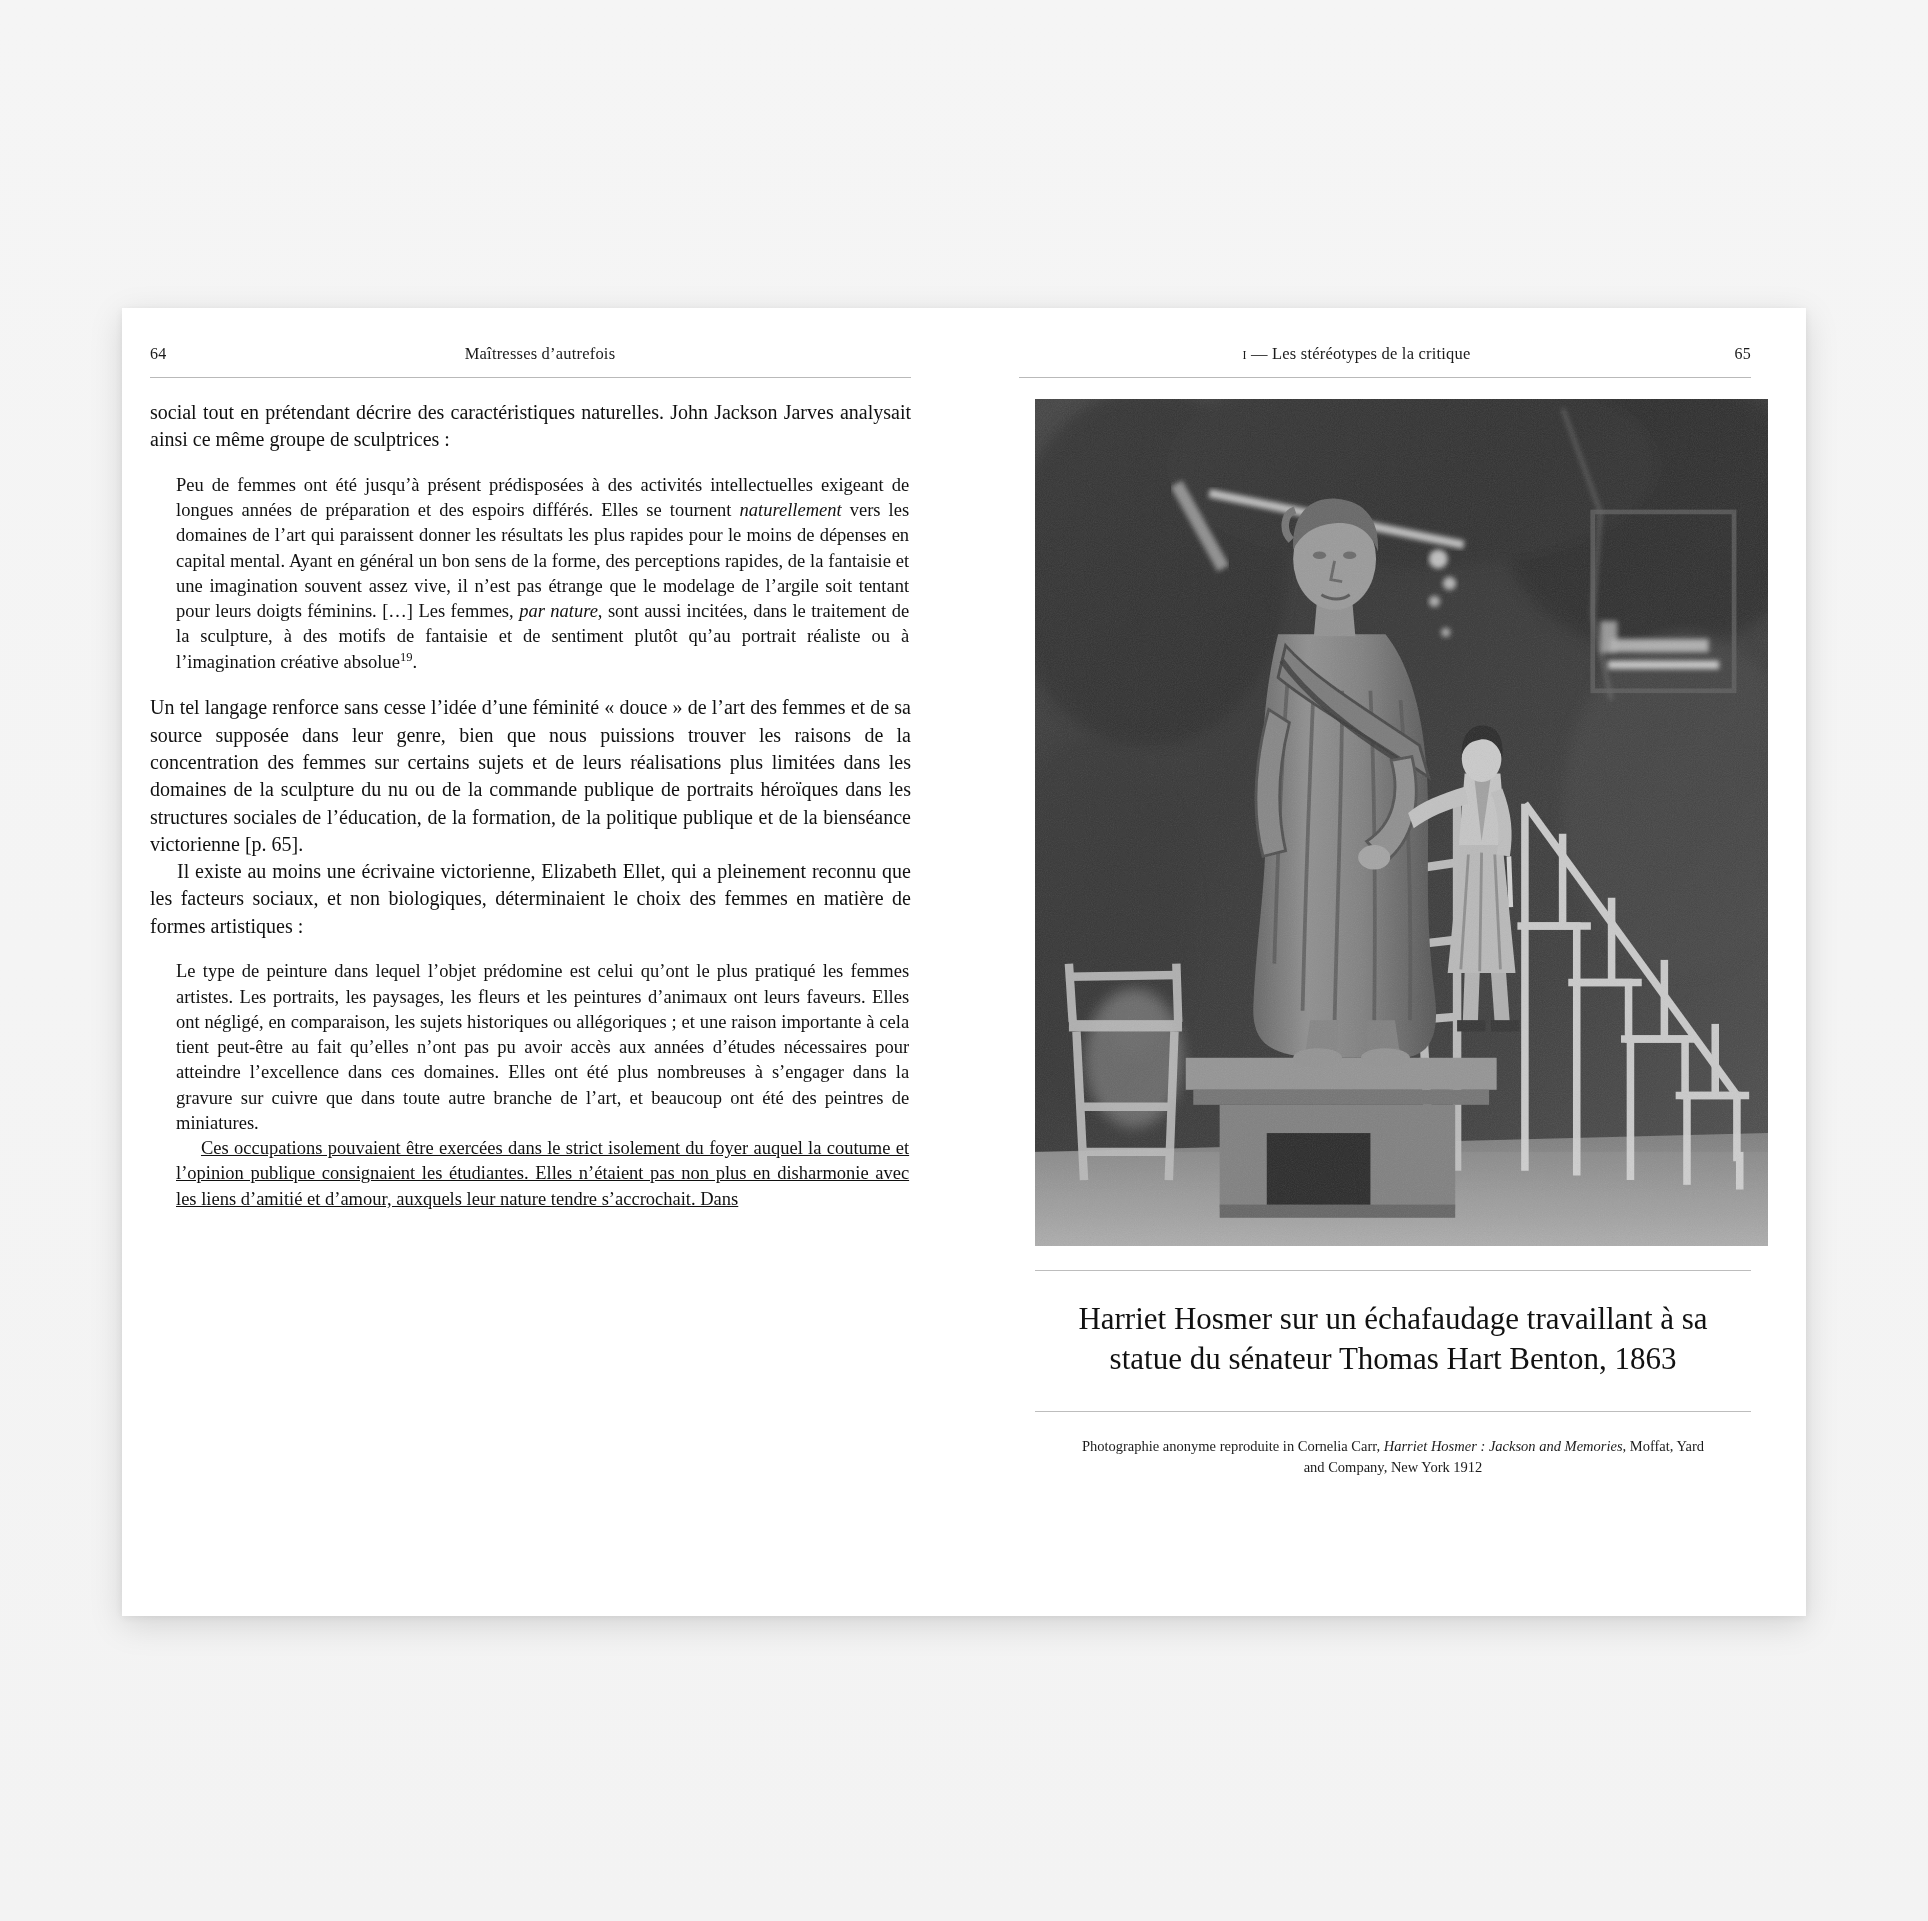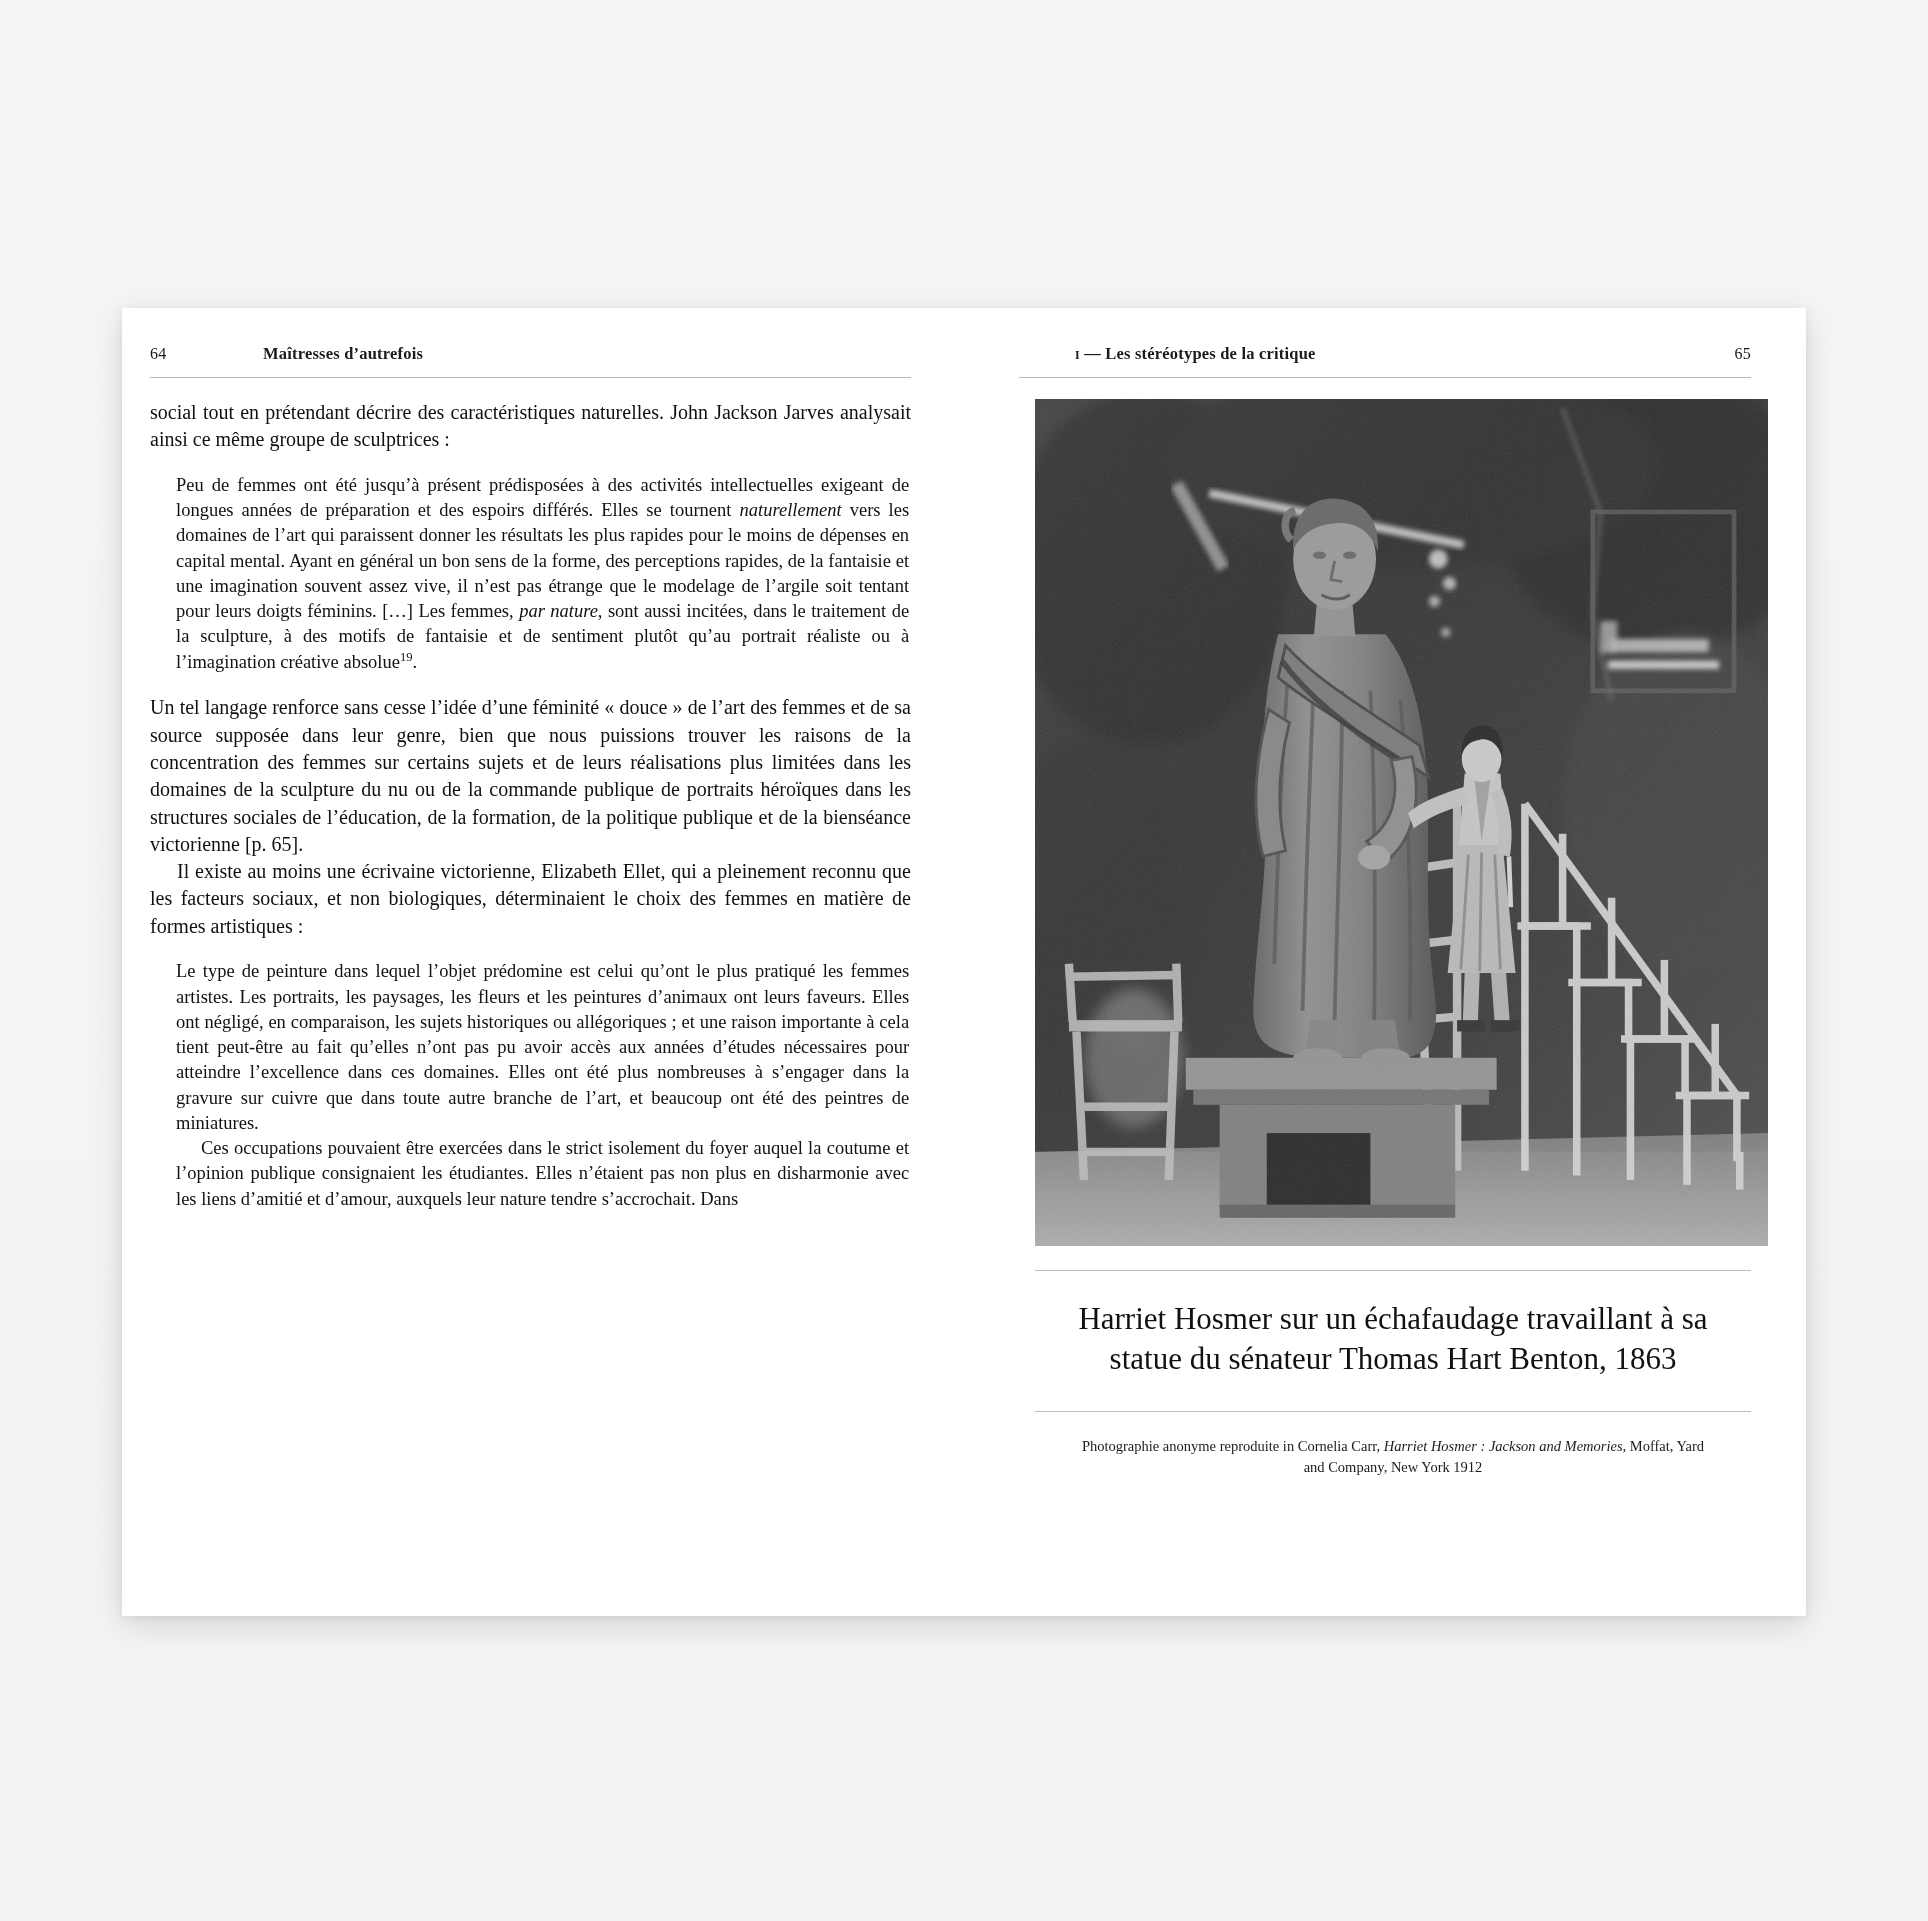--- a/index.html
+++ b/index.html
@@ -38,21 +38,21 @@
   
   .runhead {
     display: flex;
     align-items: baseline;
     font-size: 16.5px;
     letter-spacing: 0.2px;
     color: #1b1b1b;
     height: 24.5px;
   }
   .runhead .folio { width: 113px; font-size: 16px; }
-  .runhead .title { flex: 1; text-align: left; font-weight: bold; }
+  .runhead .title { flex: 1; text-align: center; }
   .runhead-left  .folio { text-align: left; }
   .runhead-left  .title { padding-right: 94px; }
   .runhead-right .folio { order: 2; text-align: right; }
   .runhead-right .title { order: 1; padding-left: 56px; }
   .smallcap { font-variant: small-caps; }
 
   .rule {
     height: 0.9px;
     background: #b9b9b9;
     margin-top: 8.5px;
@@ -73,21 +73,21 @@
   .quote {
     font-size: 18.5px;
     line-height: 1.365;
     text-align: justify;
     margin: 1.05em 0 1.05em 0;
     padding-left: 26px;
     padding-right: 1.9px;
     color: #111;
   }
   .quote p { margin: 0; }
-  .quote p.indent { text-indent: 1.35em; }
+  .quote p.indent { text-indent: 1.35em; text-decoration: underline; }
   i, .ital { font-style: italic; }
   sup {
     font-size: .68em;
     vertical-align: super;
     line-height: 0;
     margin-top: 16px;
   }
 
   
   .fig-wrap { margin-top: 21px; padding-left: 16px; }

